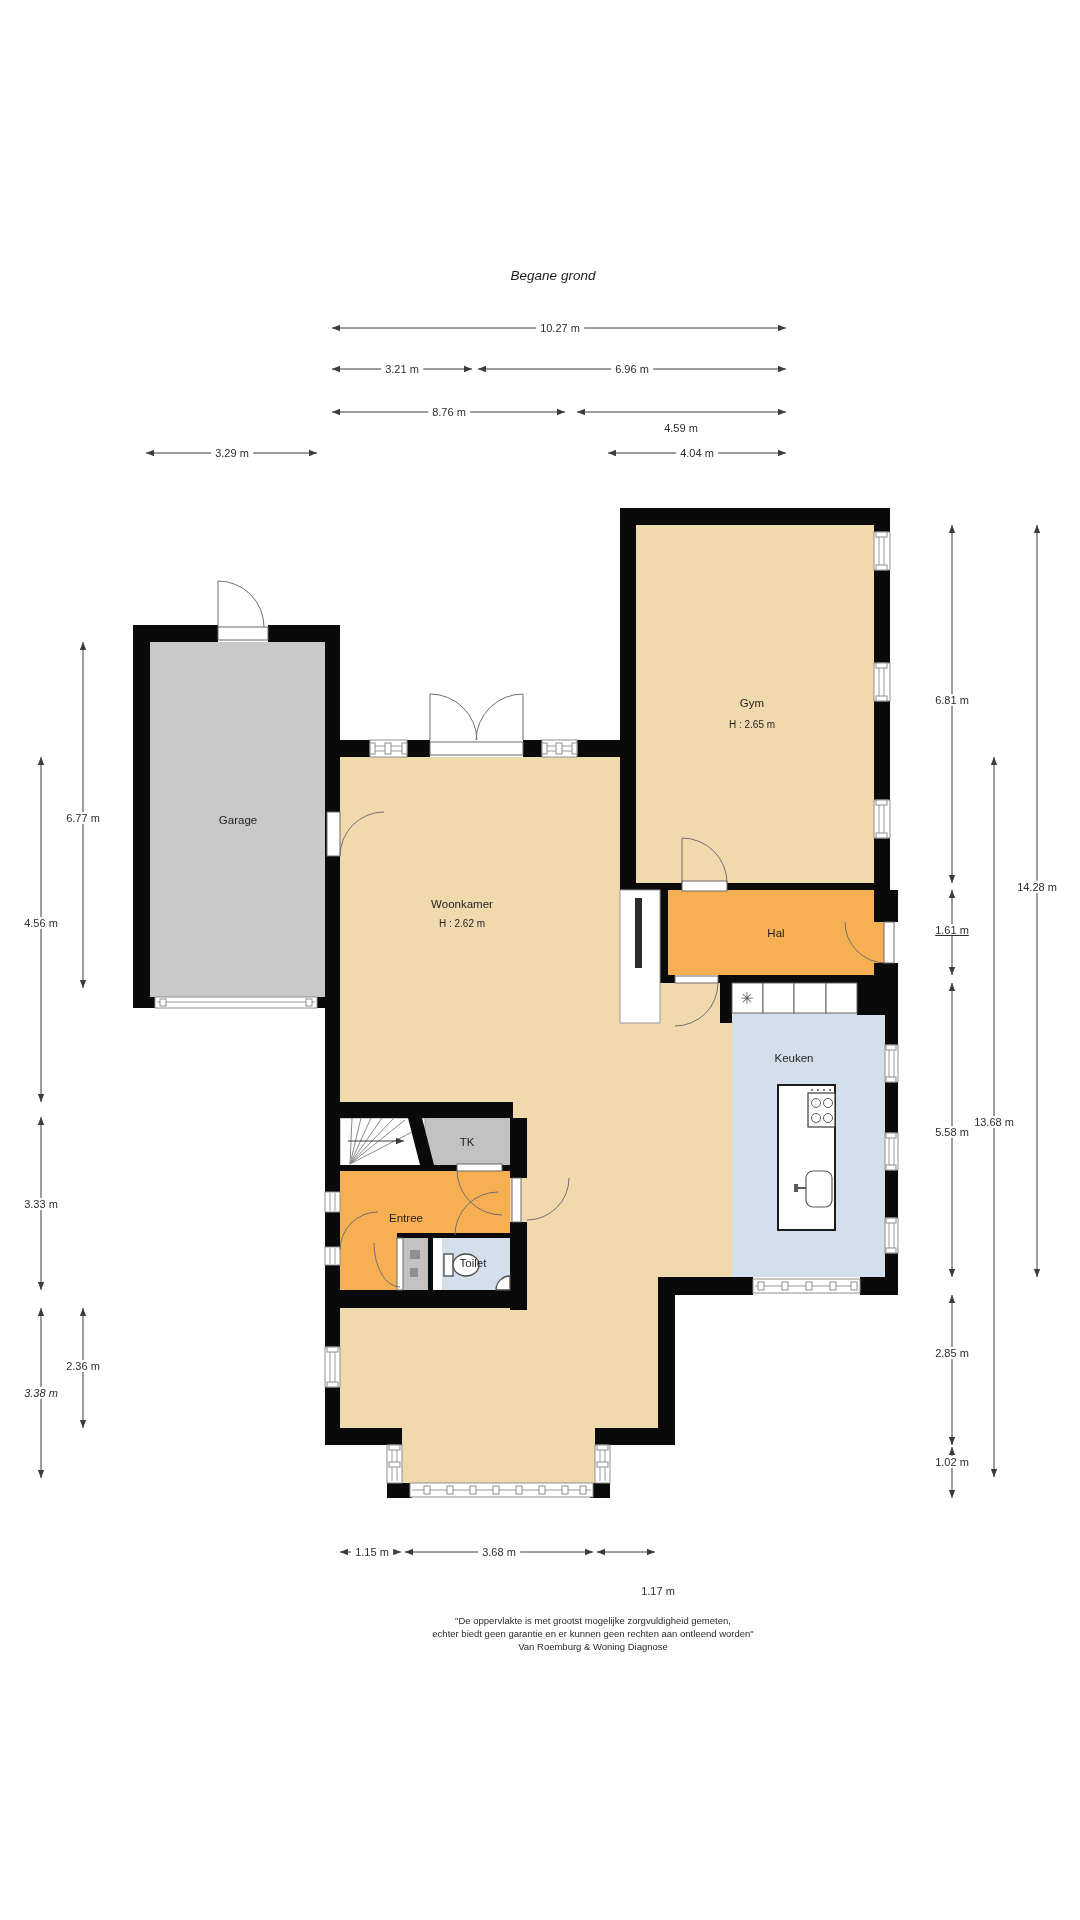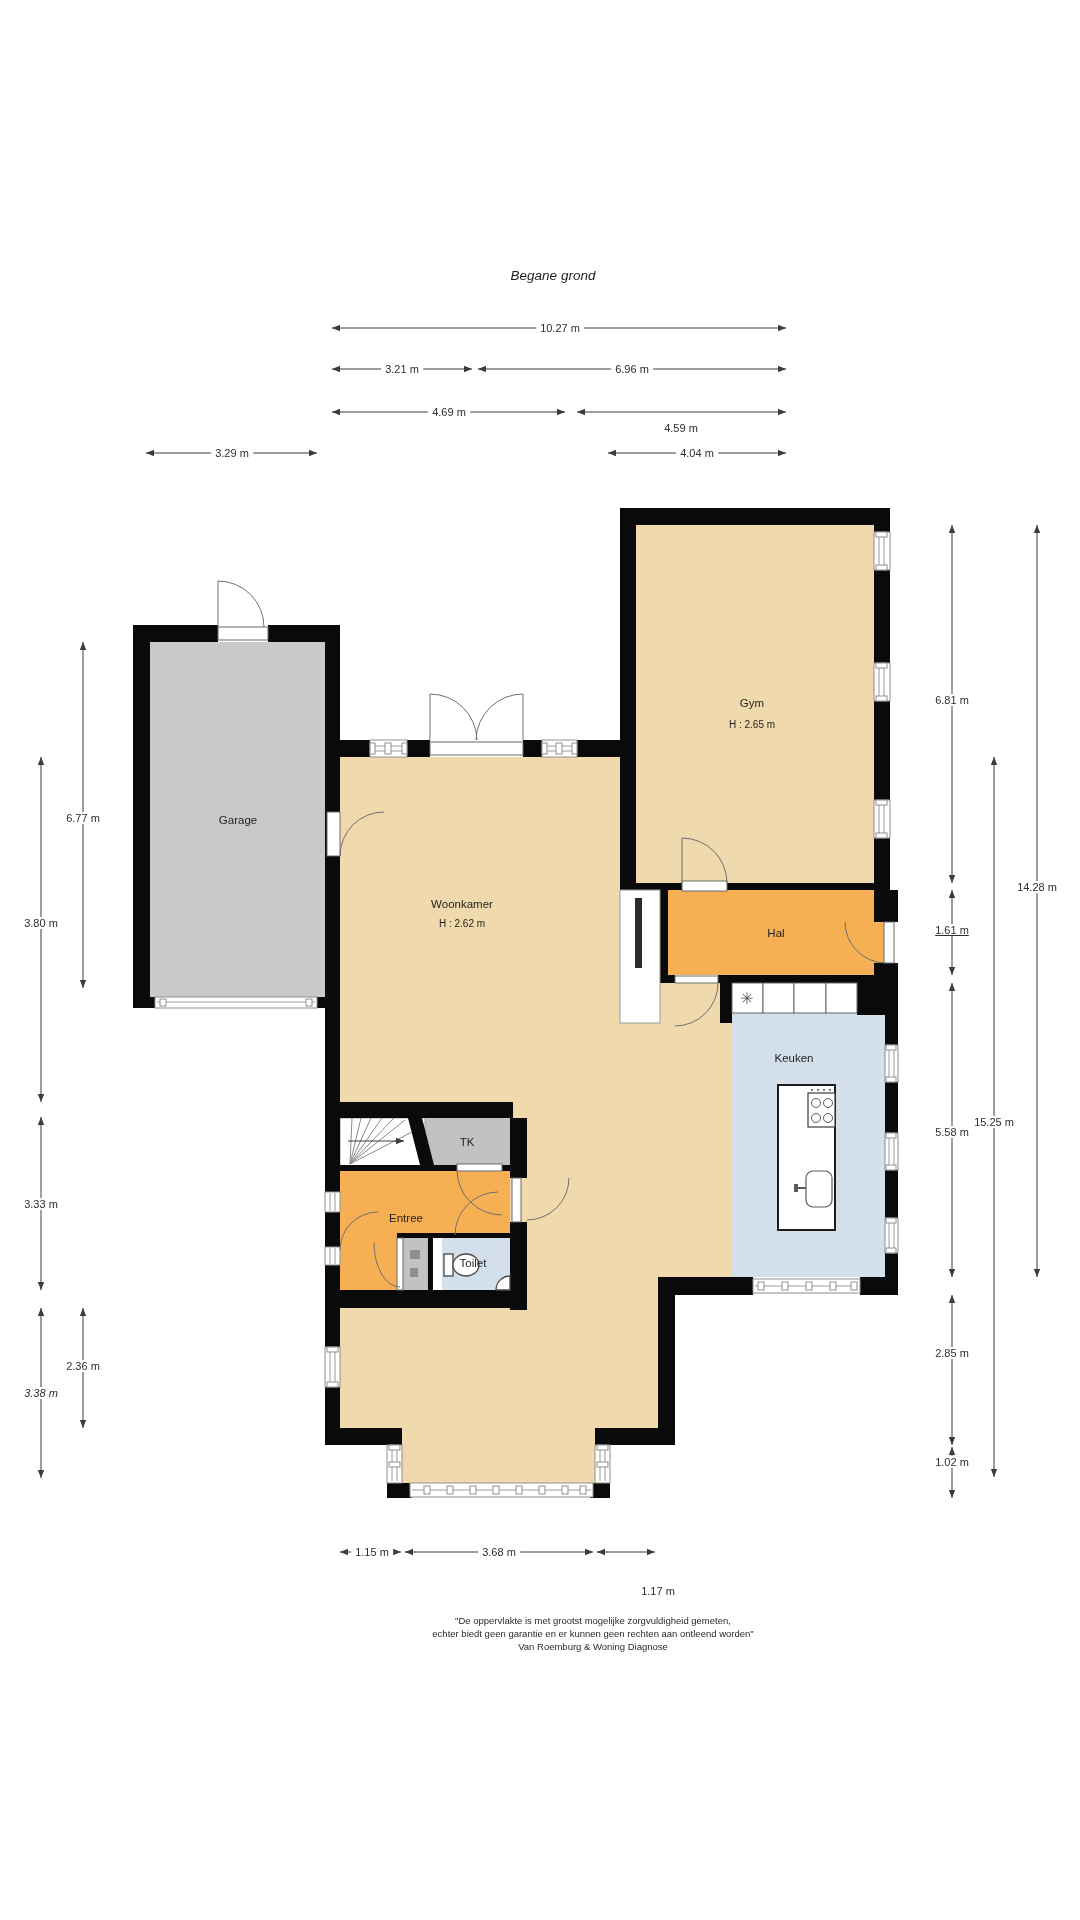--- a/index.html
+++ b/index.html
@@ -366,37 +366,37 @@
       <line class="dimline" x1="405" y1="1552" x2="593" y2="1552" marker-start="url(#arr)" marker-end="url(#arr)"></line>
       <line class="dimline" x1="597" y1="1552" x2="655" y2="1552" marker-start="url(#arr)" marker-end="url(#arr)"></line>
     </g>
   </svg>
 
   <div class="lbl title-lbl" style="left:553px;top:275px;">Begane grond</div>
 
   <div class="lbl dim-lbl" style="left:560px;top:328px;">10.27 m</div>
   <div class="lbl dim-lbl" style="left:402px;top:369px;">3.21 m</div>
   <div class="lbl dim-lbl" style="left:632px;top:369px;">6.96 m</div>
-  <div class="lbl dim-lbl" style="left:449px;top:412px;">4.69 m</div>
+  <div class="lbl dim-lbl" style="left:449px;top:412px;">8.76 m</div>
   <div class="lbl dim-lbl" style="left:681px;top:412px;margin-top:16px;">4.59 m</div>
   <div class="lbl dim-lbl" style="left:232px;top:453px;">3.29 m</div>
   <div class="lbl dim-lbl" style="left:697px;top:453px;">4.04 m</div>
 
   <div class="lbl dim-lbl" style="left:83px;top:818px;">6.77 m</div>
-  <div class="lbl dim-lbl" style="left:41px;top:923px;">3.80 m</div>
+  <div class="lbl dim-lbl" style="left:41px;top:923px;">4.56 m</div>
   <div class="lbl dim-lbl" style="left:41px;top:1204px;">3.33 m</div>
   <div class="lbl dim-lbl" style="left:41px;top:1393px;font-style:italic;">3.38 m</div>
   <div class="lbl dim-lbl" style="left:83px;top:1366px;">2.36 m</div>
 
   <div class="lbl dim-lbl" style="left:952px;top:700px;">6.81 m</div>
   <div class="lbl dim-lbl" style="left:952px;top:930px;text-decoration:underline;">1.61 m</div>
   <div class="lbl dim-lbl" style="left:952px;top:1132px;">5.58 m</div>
   <div class="lbl dim-lbl" style="left:952px;top:1353px;">2.85 m</div>
   <div class="lbl dim-lbl" style="left:952px;top:1462px;">1.02 m</div>
-  <div class="lbl dim-lbl" style="left:994px;top:1122px;">15.25 m</div>
+  <div class="lbl dim-lbl" style="left:994px;top:1122px;">13.68 m</div>
   <div class="lbl dim-lbl" style="left:1037px;top:887px;">14.28 m</div>
 
   <div class="lbl dim-lbl" style="left:372px;top:1552px;">1.15 m</div>
   <div class="lbl dim-lbl" style="left:499px;top:1552px;">3.68 m</div>
   <div class="lbl dim-lbl" style="left:658px;top:1552px;margin-top:39px;">1.17 m</div>
 
   <div class="lbl room-lbl" style="left:238px;top:820px;">Garage</div>
   <div class="lbl room-lbl" style="left:752px;top:703px;">Gym</div>
   <div class="lbl sub-lbl" style="left:752px;top:724px;">H : 2.65 m</div>
   <div class="lbl room-lbl" style="left:462px;top:904px;">Woonkamer</div>

